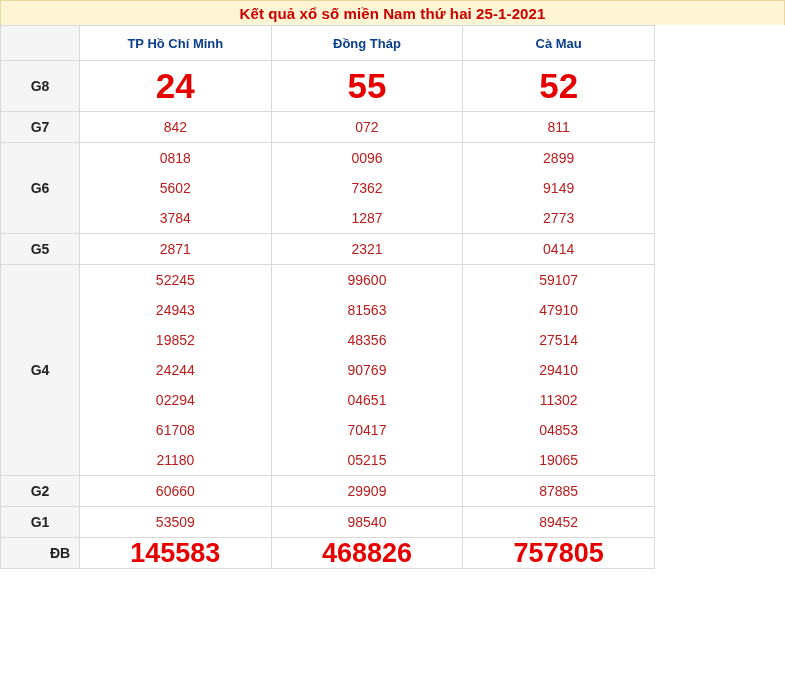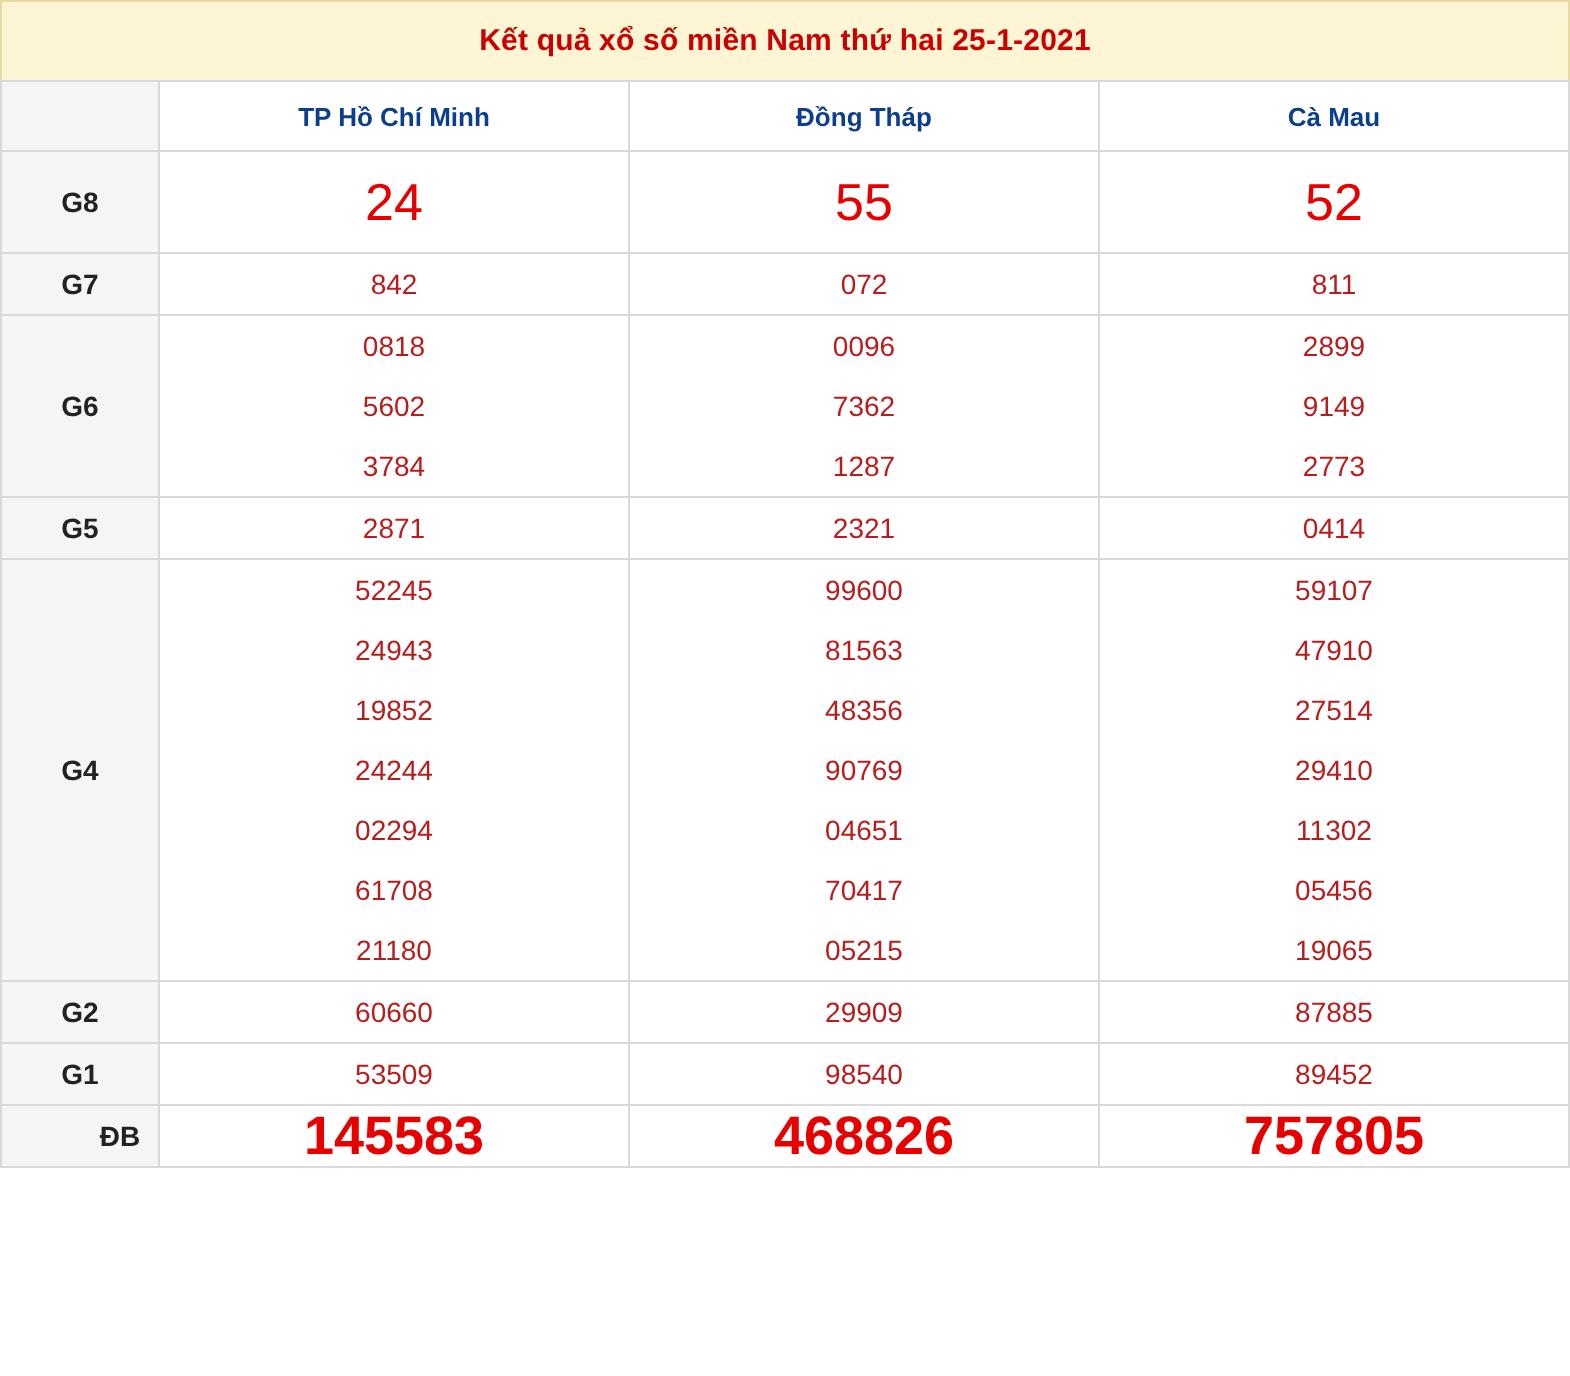--- a/index.html
+++ b/index.html
@@ -14,38 +14,38 @@
     overflow: hidden;
   }
   .page {
     width: 785px;
     box-sizing: border-box;
   }
   .title-bar {
     background: #fdf5d4;
     border: 1px solid #e8d9a0;
     border-bottom: none;
-    height: 40px;
+    height: 25px;
     display: flex;
     align-items: center;
     justify-content: center;
     box-sizing: border-box;
   }
   .title-text {
     color: #cc0000;
     font-size: 15px;
     font-weight: bold;
     letter-spacing: 0.1px;
   }
   .title-text .date {
     font-weight: bold;
   }
   table.lottery {
     border-collapse: collapse;
-    width: 785px;
+    width: 655px;
     table-layout: fixed;
   }
   table.lottery td, table.lottery th {
     border: 1px solid #d9d9d9;
     text-align: center;
     vertical-align: middle;
     padding: 0;
   }
   thead th {
     height: 34px;
@@ -74,21 +74,21 @@
   td.numbers .num {
     display: block;
   }
   tr.big td.numbers {
     font-size: 26px;
     font-weight: bold;
     color: #e60000;
     padding: 8px 0;
     line-height: 34px;
   }
-  tr.g8 td.numbers { font-size: 26px; font-weight: normal; color: #e60000; }
+  tr.g8 td.numbers { font-size: 35px; font-weight: bold; color: #e60000; }
   tr.db td.numbers { font-size: 27px; font-weight: bold; color: #e60000; }
   tr.db td.prize-label { font-size: 14px; padding-left: 40px; }
 </style>
 </head>
 <body>
 
 <div class="page">
 
   <div class="title-bar">
     <div class="title-text">
@@ -180,21 +180,21 @@
             <span class="num">04651</span>
             <span class="num">70417</span>
             <span class="num">05215</span>
           </td>
           <td class="numbers">
             <span class="num">59107</span>
             <span class="num">47910</span>
             <span class="num">27514</span>
             <span class="num">29410</span>
             <span class="num">11302</span>
-            <span class="num">05456</span>
+            <span class="num">04853</span>
             <span class="num">19065</span>
           </td>
         </tr>
         <tr class="normal">
           <td class="prize-label">G2</td>
           <td class="numbers">
             <span class="num">60660</span>
           </td>
           <td class="numbers">
             <span class="num">29909</span>

